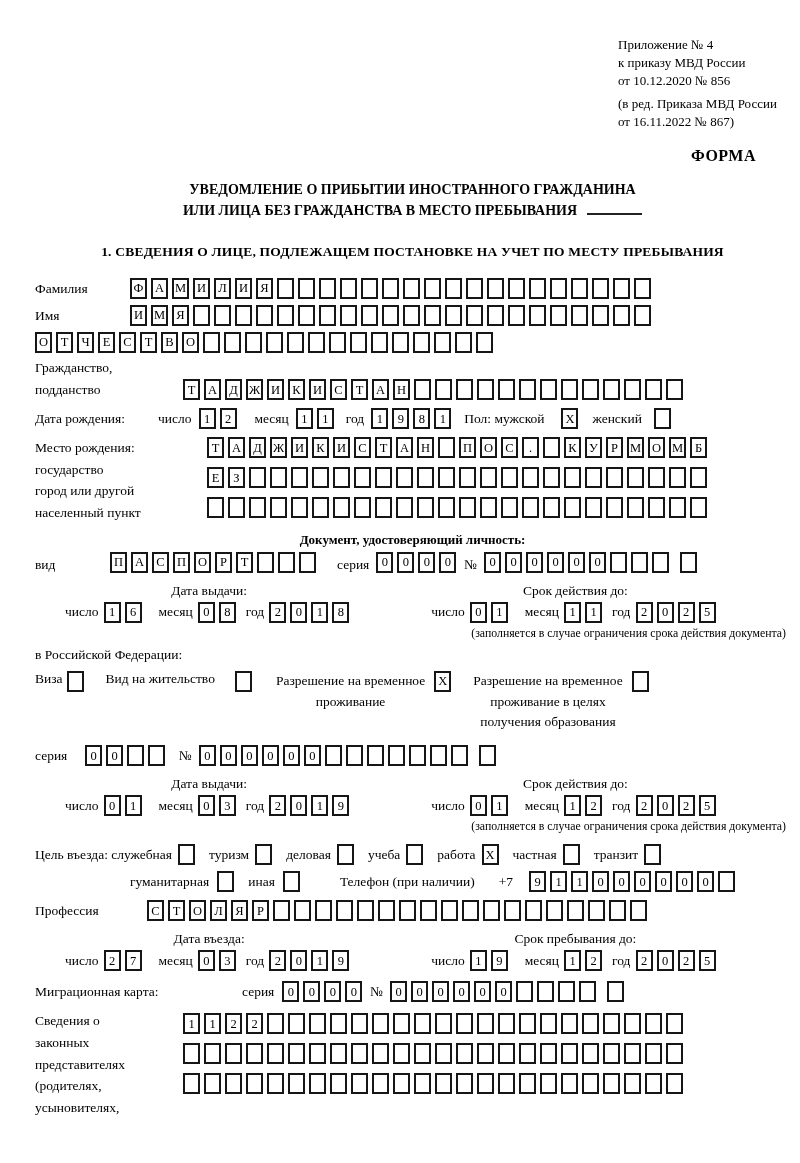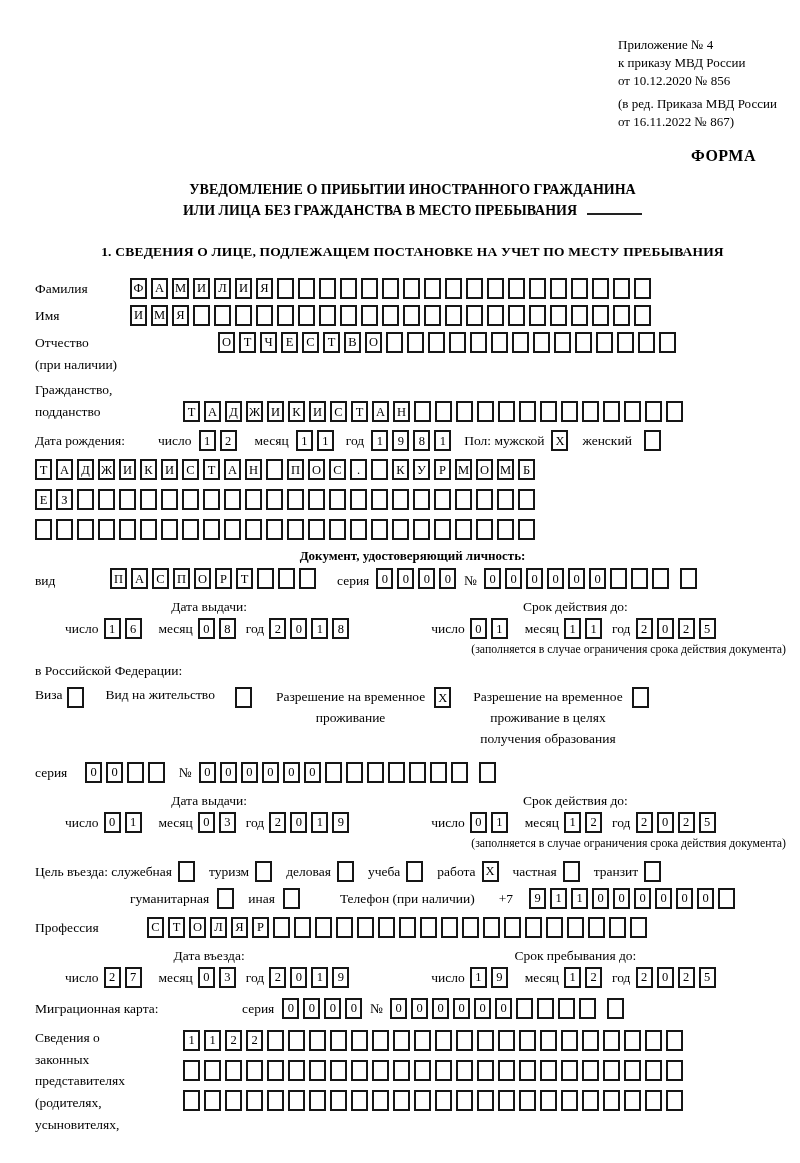--- a/index.html
+++ b/index.html
@@ -155,24 +155,20 @@
         <span class="cell"></span>
         <span class="cell"></span>
         <span class="cell"></span>
         <span class="cell"></span>
         <span class="cell"></span>
         <span class="cell"></span>
       </span>
   </div>
 
   <div class="row-top mt6">
-    <span class="lbl w183 ml-lbl">
-      <div>Отчество</div>
-      <div>(при наличии)</div>
-    </span>
     <span class="cells">
         <span class="cell">О</span>
         <span class="cell">Т</span>
         <span class="cell">Ч</span>
         <span class="cell">Е</span>
         <span class="cell">С</span>
         <span class="cell">Т</span>
         <span class="cell">В</span>
         <span class="cell">О</span>
         <span class="cell"></span>
@@ -237,31 +233,37 @@
         <span class="cell">1</span>
         <span class="cell">1</span>
       </span>
     <span class="inline-lbl" style="margin-left:8px;">год</span>
     <span class="cells">
         <span class="cell">1</span>
         <span class="cell">9</span>
         <span class="cell">8</span>
         <span class="cell">1</span>
       </span>
-    <span style="margin-left:9px;margin-right:7px;"><span>Пол:</span> <span>мужской</span></span>
+    <span style="margin-left:9px;margin-right:17px;"><span>Пол:</span> <span>мужской</span></span>
     <span class="cells cb">
         <span class="cell">X</span>
       </span>
     <span style="margin-left:14px;margin-right:12px;">женский</span>
     <span class="cells cb">
         <span class="cell"></span>
       </span>
   </div>
 
   <div class="row-top mt8">
+    <span class="lbl w170 ml-lbl">
+      <div>Место рождения:</div>
+      <div>государство</div>
+      <div>город или другой</div>
+      <div>населенный пункт</div>
+    </span>
     <span class="stack">
       <span class="cells">
           <span class="cell">Т</span>
           <span class="cell">А</span>
           <span class="cell">Д</span>
           <span class="cell">Ж</span>
           <span class="cell">И</span>
           <span class="cell">К</span>
           <span class="cell">И</span>
           <span class="cell">С</span>

